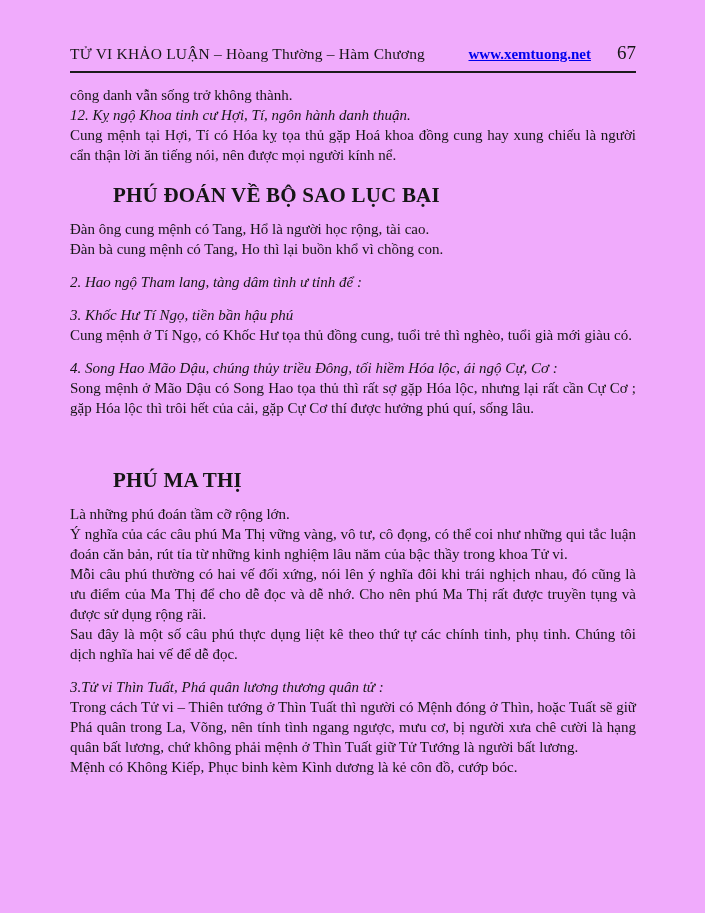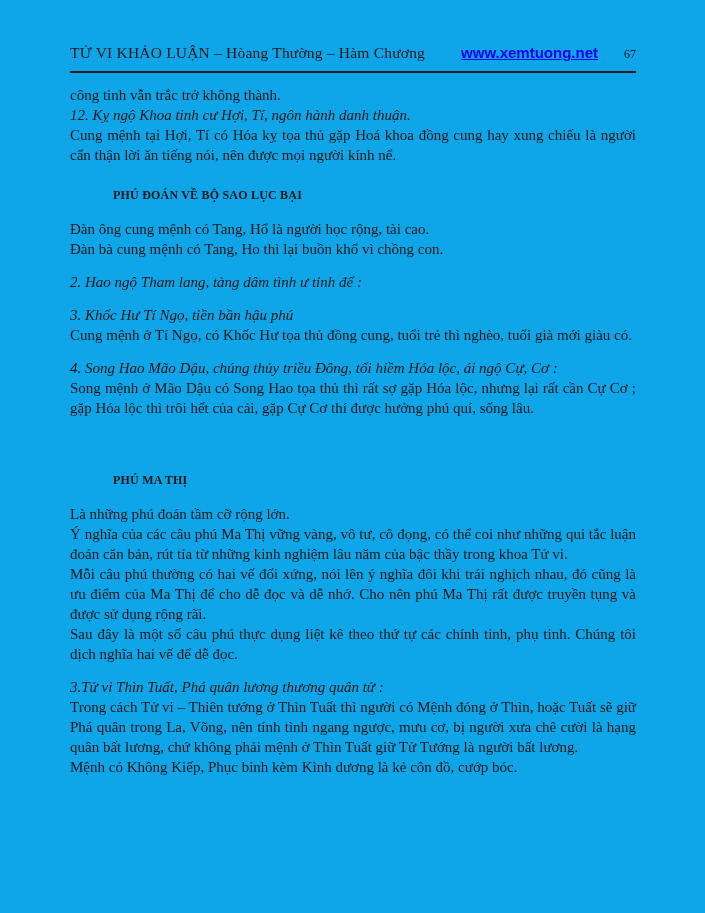--- a/index.html
+++ b/index.html
@@ -12,45 +12,45 @@
     height: 913px;
     overflow: hidden;
     font-family: "Liberation Serif", "DejaVu Serif", serif;
     color: #161616;
   }
   .page {
     box-sizing: border-box;
     width: 705px;
     height: 913px;
     padding: 44px 69px 0 70px;
-    background: #0ea5e9;
+    background: #f0abfc;
   }
   
   .header {
     display: flex;
     align-items: baseline;
     font-size: 15.5px;
     line-height: 18px;
     white-space: nowrap;
   }
   .header-title {
     letter-spacing: 0.2px;
   }
   .header-link {
     margin-left: auto;
     margin-right: 26px;
-    font-family: Liberation Sans, sans-serif;
+    font-family: Liberation Serif, serif;
     font-weight: bold;
     font-size: 15px;
     color: #0000ee;
     text-decoration: underline;
     cursor: pointer;
   }
   .header-page-number {
-    font-size: 12px;
+    font-size: 19px;
   }
   .header-divider {
     border: none;
     border-top: 2px solid #1c1c1c;
     margin: 8px 0 0 0;
   }
   
   .content {
     margin-top: 12px;
     font-size: 15px;
@@ -67,21 +67,21 @@
     font-style: italic;
   }
   .sect-title {
     margin: 13px 0 0 0;
     font-style: italic;
   }
   .big-heading {
     margin: 20px 0 14px 0;
     padding-left: 43px;
     font-weight: bold;
-    font-size: 12px;
+    font-size: 21px;
     letter-spacing: 0.2px;
   }
   .big-heading.second {
     margin-top: 52px;
   }
   .indented-line {
     margin: 0;
     text-indent: 43px;
   }
 </style>
@@ -92,21 +92,21 @@
 
   <div class="header">
     <span class="header-title">TỬ VI KHẢO LUẬN – Hòang Thường – Hàm Chương</span>
     <a class="header-link">www.xemtuong.net</a>
     <span class="header-page-number">67</span>
   </div>
   <hr class="header-divider">
 
   <div class="content">
 
-    <p class="line">công tinh vẫn trắc trở không thành.</p>
+    <p class="line">công danh vẫn sống trở không thành.</p>
 
     <p class="line italic">12. Kỵ ngộ Khoa tinh cư  Hợi, Tí, ngôn hành danh thuận.</p>
     <p class="para">Cung mệnh tại Hợi, Tí có Hóa kỵ tọa thủ gặp Hoá khoa đồng cung hay xung chiếu là người cẩn thận lời ăn tiếng nói, nên được mọi người kính nể.</p>
 
     <h2 class="big-heading">PHÚ ĐOÁN VỀ BỘ SAO LỤC BẠI</h2>
 
     <p class="line">Đàn ông cung mệnh có Tang, Hổ là người học rộng, tài cao.</p>
     <p class="line">Đàn bà cung mệnh có Tang, Ho thì lại buồn khổ vì chồng con.</p>
 
     <p class="sect-title">2. Hao ngộ Tham lang, tàng dâm tình ư tỉnh để :</p>

